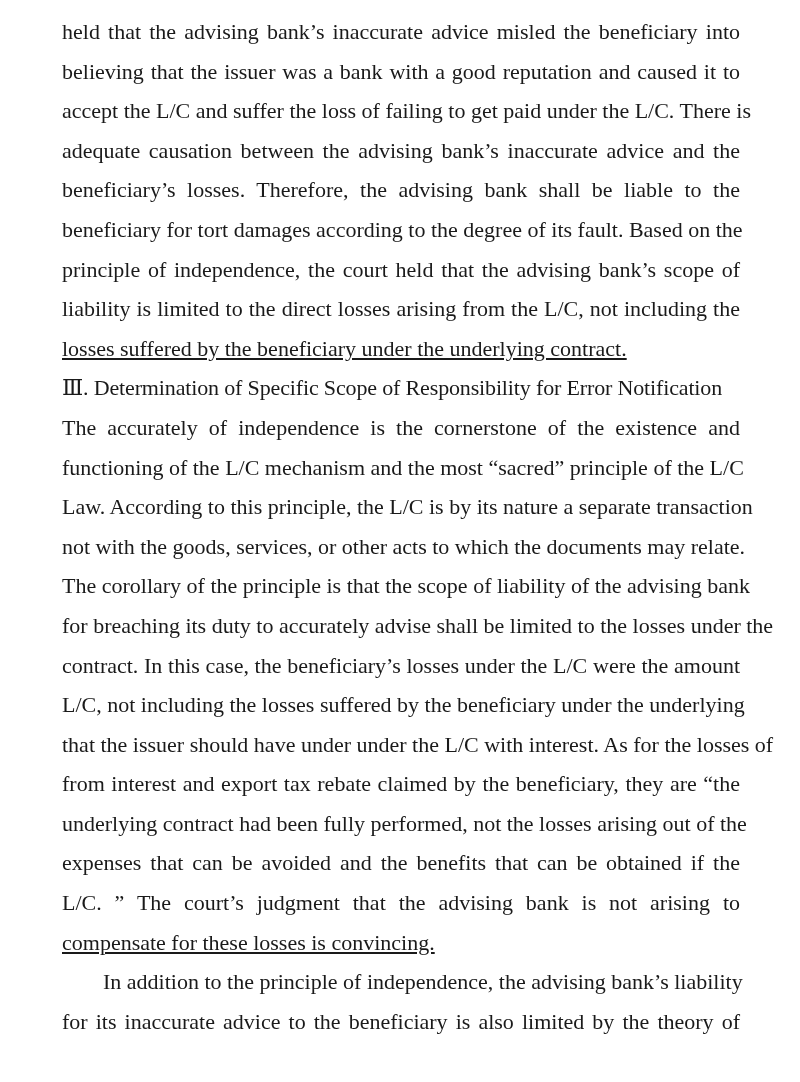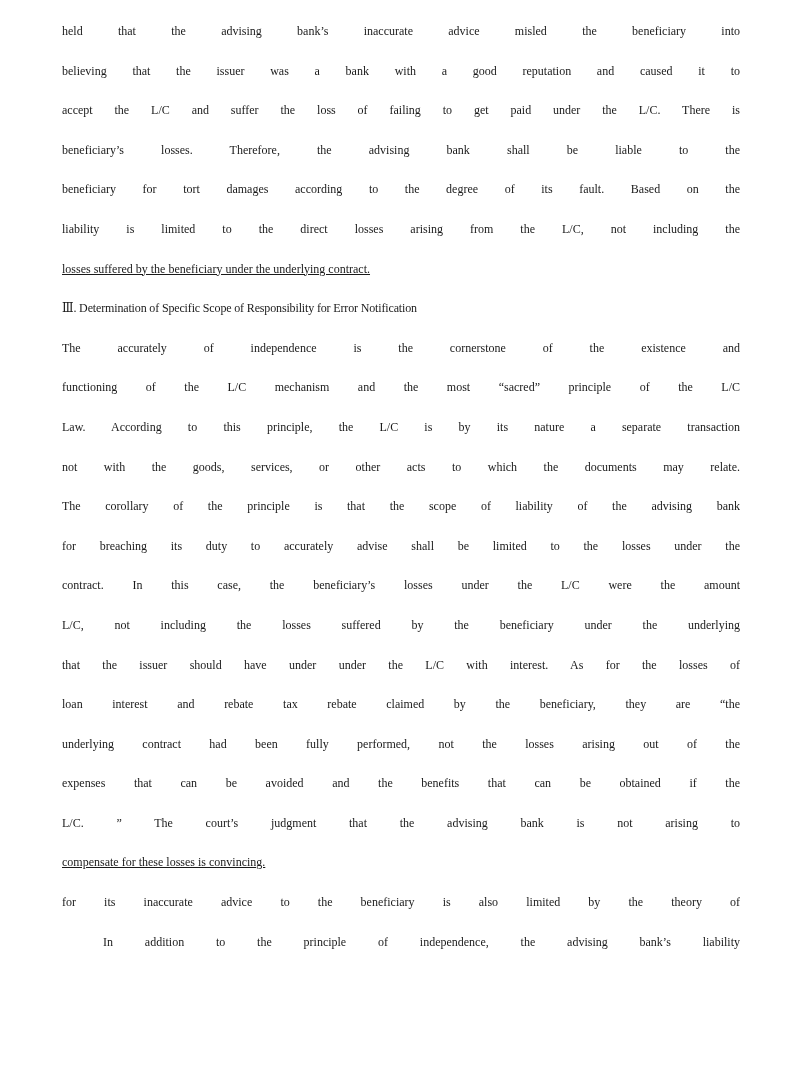--- a/index.html
+++ b/index.html
@@ -1,60 +1,62 @@
 <!DOCTYPE html>
 <html><head>
 <meta charset="utf-8">
 <style>
   html, body { margin: 0; padding: 0; background: #ffffff; }
   body { width: 800px; height: 1082px; overflow: hidden; position: relative; }
   .page {
     position: absolute; left: 62px; top: 12px; width: 678px;
     font-family: "Liberation Serif", "DejaVu Serif", serif;
-    font-size: 12px; color: #1a1a1a;
+    font-size: 22px; color: #1a1a1a;
     line-height: 39.6px;
   }
   .para { margin: 0; text-align: justify; }
   .para .line { display: block; text-align: justify; text-align-last: justify; white-space: nowrap; height: 39.6px; }
   .para .line.last { text-align-last: left; text-decoration: underline; }
   .heading { font-weight: normal; height: 39.6px; white-space: nowrap; letter-spacing: -0.15px; }
   .indent { padding-left: 41px; }
 </style>
 </head>
 <body>
 
 <div class="page">
 
   <div class="para">
     <span class="line">held that the advising bank’s inaccurate advice misled the beneficiary into</span>
     <span class="line">believing that the issuer was a bank with a good reputation and caused it to</span>
     <span class="line">accept the L/C and suffer the loss of failing to get paid under the L/C. There is</span>
+    <span class="line">adequate causation between the advising bank’s inaccurate advice and the</span>
     <span class="line">beneficiary’s losses. Therefore, the advising bank shall be liable to the</span>
     <span class="line">beneficiary for tort damages according to the degree of its fault. Based on the</span>
+    <span class="line">principle of independence, the court held that the advising bank’s scope of</span>
     <span class="line">liability is limited to the direct losses arising from the L/C, not including the</span>
     <span class="line last">losses suffered by the beneficiary under the underlying contract.</span>
   </div>
 
   <div class="heading">Ⅲ. Determination of Specific Scope of Responsibility for Error Notification</div>
 
   <div class="para">
     <span class="line">The accurately of independence is the cornerstone of the existence and</span>
     <span class="line">functioning of the L/C mechanism and the most “sacred” principle of the L/C</span>
     <span class="line">Law. According to this principle, the L/C is by its nature a separate transaction</span>
     <span class="line">not with the goods, services, or other acts to which the documents may relate.</span>
     <span class="line">The corollary of the principle is that the scope of liability of the advising bank</span>
     <span class="line">for breaching its duty to accurately advise shall be limited to the losses under the</span>
     <span class="line">contract. In this case, the beneficiary’s losses under the L/C were the amount</span>
     <span class="line">L/C, not including the losses suffered by the beneficiary under the underlying</span>
     <span class="line">that the issuer should have under under the L/C with interest. As for the losses of</span>
-    <span class="line">loan interest and rebate tax rebate claimed by the beneficiary, they are “the</span>
+    <span class="line">from interest and export tax rebate claimed by the beneficiary, they are “the</span>
     <span class="line">underlying contract had been fully performed, not the losses arising out of the</span>
     <span class="line">expenses that can be avoided and the benefits that can be obtained if the</span>
     <span class="line">L/C. ” The court’s judgment that the advising bank is not arising to</span>
     <span class="line last">compensate for these losses is convincing.</span>
   </div>
 
   <div class="para">
+    <span class="line indent">In addition to the principle of independence, the advising bank’s liability</span>
     <span class="line">for its inaccurate advice to the beneficiary is also limited by the theory of</span>
-    <span class="line indent">In addition to the principle of independence, the advising bank’s liability</span>
   </div>
 
 </div>
 
 </body></html>

